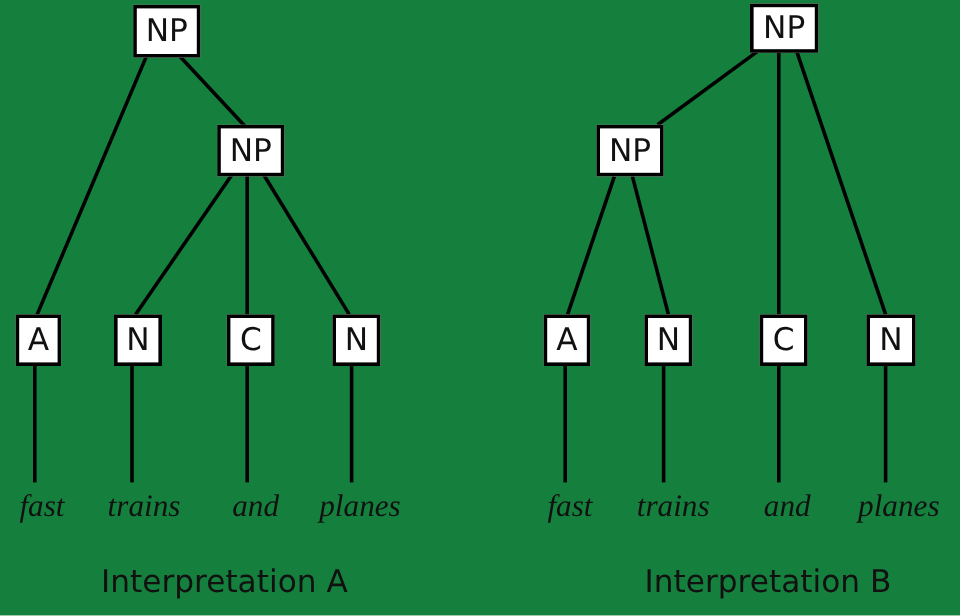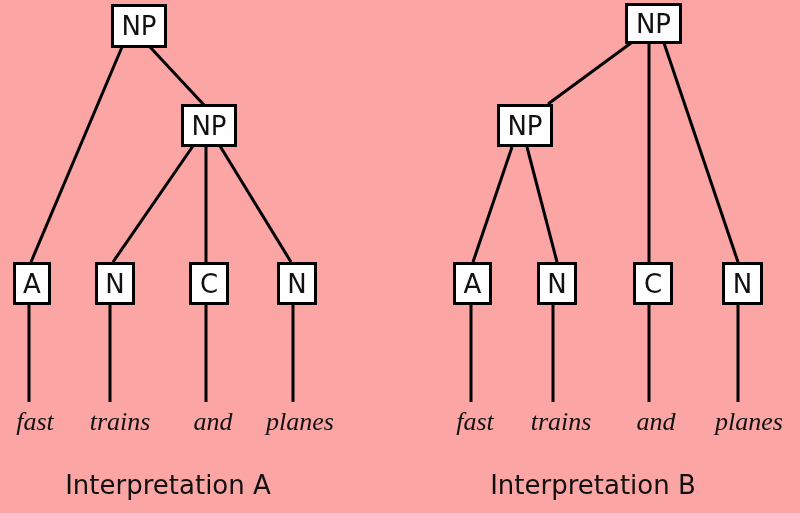--- a/index.html
+++ b/index.html
@@ -4,21 +4,21 @@
 <style>
   html, body {
     margin: 0;
     padding: 0;
     background: #ffffff;
   }
   .canvas {
     position: relative;
     width: 800px;
     height: 513px;
-    background: #fca5a5;
+    background: #15803d;
     font-family: "DejaVu Sans", "Liberation Sans", sans-serif;
     overflow: hidden;
     text-align: center;
   }
   svg.edges {
     position: absolute;
     left: 0;
     top: 0;
     width: 800px;
     height: 513px;
@@ -50,20 +50,21 @@
     line-height: 1.1;
     font-family: Liberation Serif, serif;
   }
   .caption {
     position: absolute;
     transform: translateX(-50%);
     font-size: 26px;
     color: #111111;
     white-space: nowrap;
     line-height: 1.1;
+    margin-left: 19px;
   }
 </style>
 </head>
 <body>
 
 <div class="canvas">
 
   <svg class="edges" viewBox="0 0 800 513" xmlns="http://www.w3.org/2000/svg">
 
     <line x1="122" y1="47" x2="31" y2="262"></line>
@@ -110,15 +111,15 @@
   <div class="node" style="left:453px; top:262px; width:39px; height:43px;">A</div>
   <div class="node" style="left:537px; top:262px; width:40px; height:43px;">N</div>
   <div class="node" style="left:633px; top:262px; width:40px; height:43px;">C</div>
   <div class="node" style="left:722px; top:262px; width:41px; height:43px;">N</div>
 
   <span class="word" style="left:475px; top:408px;">fast</span>
   <span class="word" style="left:561px; top:408px;">trains</span>
   <span class="word" style="left:656px; top:408px;">and</span>
   <span class="word" style="left:749px; top:408px;">planes</span>
 
-  <span class="caption" style="left:593px; top:471px;">Interpretation B</span>
+  <span class="caption" style="left:621px; top:471px;">Interpretation B</span>
 
 </div>
 
 </body></html>

